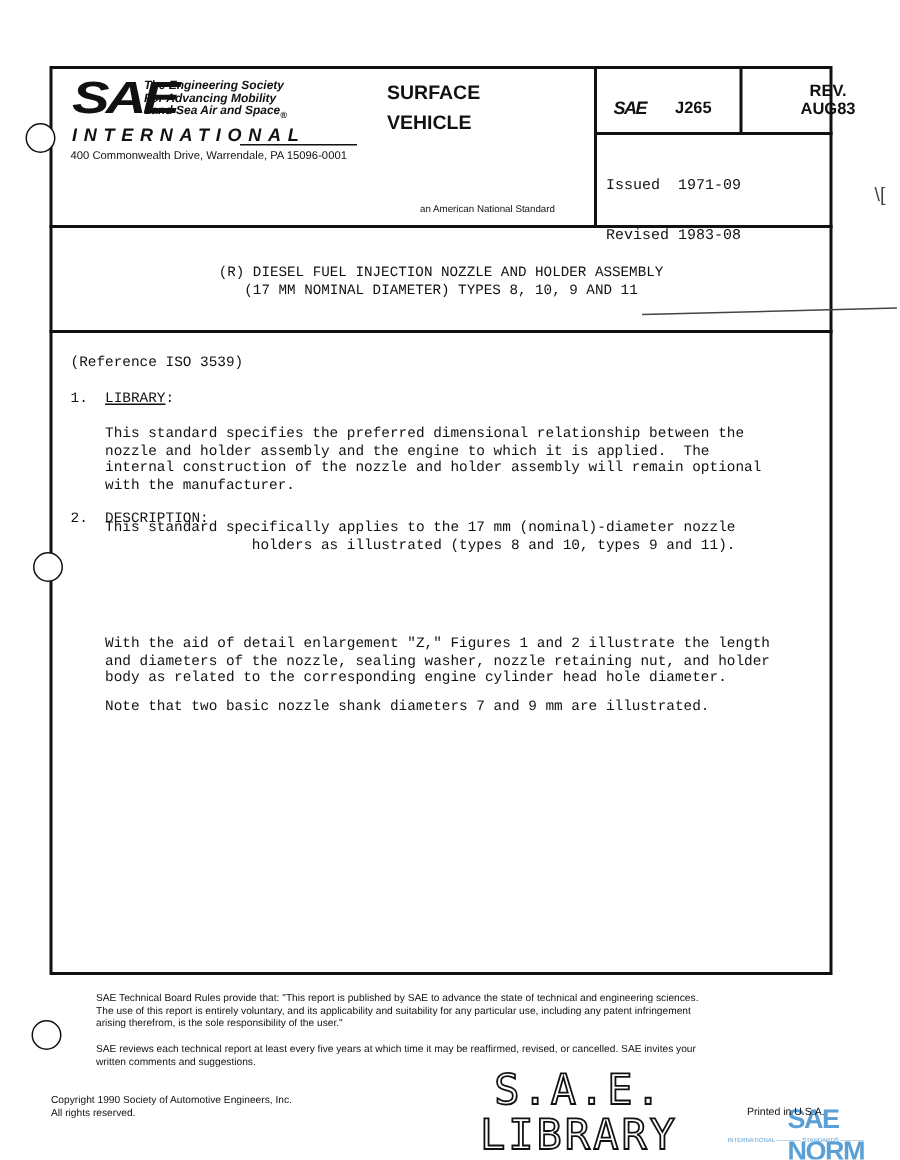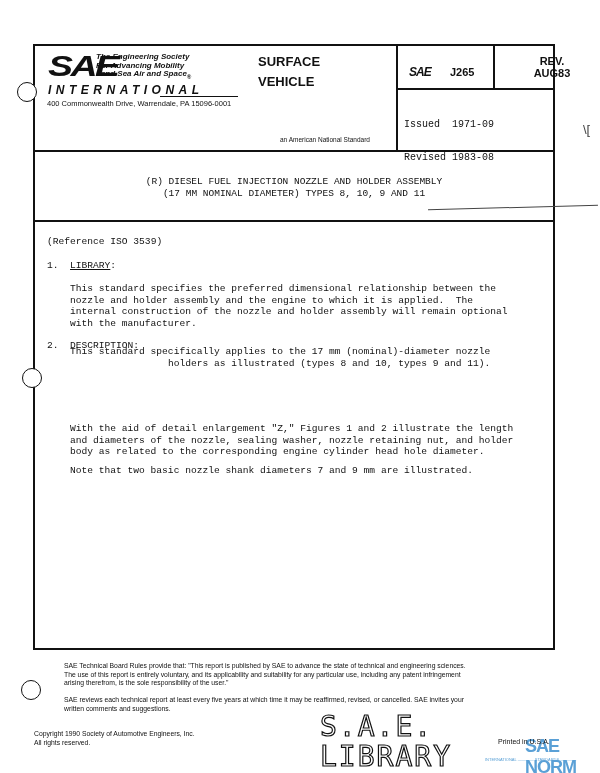--- a/index.html
+++ b/index.html
@@ -18,21 +18,21 @@
   .sae-mini { position:absolute; left:409px; top:65px; font-size:12px; font-weight:bold; font-style:italic; letter-spacing:-1px; }
   .docnum { position:absolute; left:434px; top:66px; font-size:11px; font-weight:bold;margin-left:16px; }
   .rev { position:absolute; left:523px; top:55px; width:58px; text-align:center; font-size:11px; font-weight:bold; line-height:12px; }
   .mono { font-family:"Liberation Mono", "DejaVu Sans Mono", monospace; }
   .issued { position:absolute; left:404px; top:97px; font-size:10px; line-height:11px; white-space:pre; }
   .doc-title { position:absolute; left:33px; top:176px; width:522px; text-align:center; font-size:9.5px; line-height:12px; }
   .body-text { position:absolute; font-size:9.6px; line-height:11.6px; white-space:pre; }
   .u { text-decoration:underline; }
   .footer { position:absolute; left:64px; font-size:6.8px; line-height:8.5px; }
   .punch { position:absolute; width:18px; height:18px; border:1.5px solid #111; border-radius:50%; background:#fff; }
-  .stamp { position:absolute; left:320px; top:712px; font-family:"DejaVu Sans Mono", monospace; font-size:28px; line-height:30px; letter-spacing:2px; color:#fff; -webkit-text-stroke:1.2px #111; }
+  .stamp { position:absolute; left:320px; top:712px; font-family:"DejaVu Sans Mono", monospace; font-size:28px; line-height:30px; letter-spacing:2px; color:#fff; -webkit-text-stroke:1.2px #111; text-align:center; }
   .saenorm { position:absolute; left:485px; top:736px; font-size:18px; font-weight:bold; color:#5aa0d6; letter-spacing:-1px;margin-left:40px; }
   .saenorm-sub { position:absolute; left:485px; top:757px; font-size:4px; color:#5aa0d6; width:110px; border-top:0; }
   .printed { position:absolute; left:498px; top:738px; font-size:7px; color:#111; }
   .scribble { position:absolute; height:1px; background:#444; }
 </style>
 </head>
 <body>
 
 <div class="frame"></div>
 

